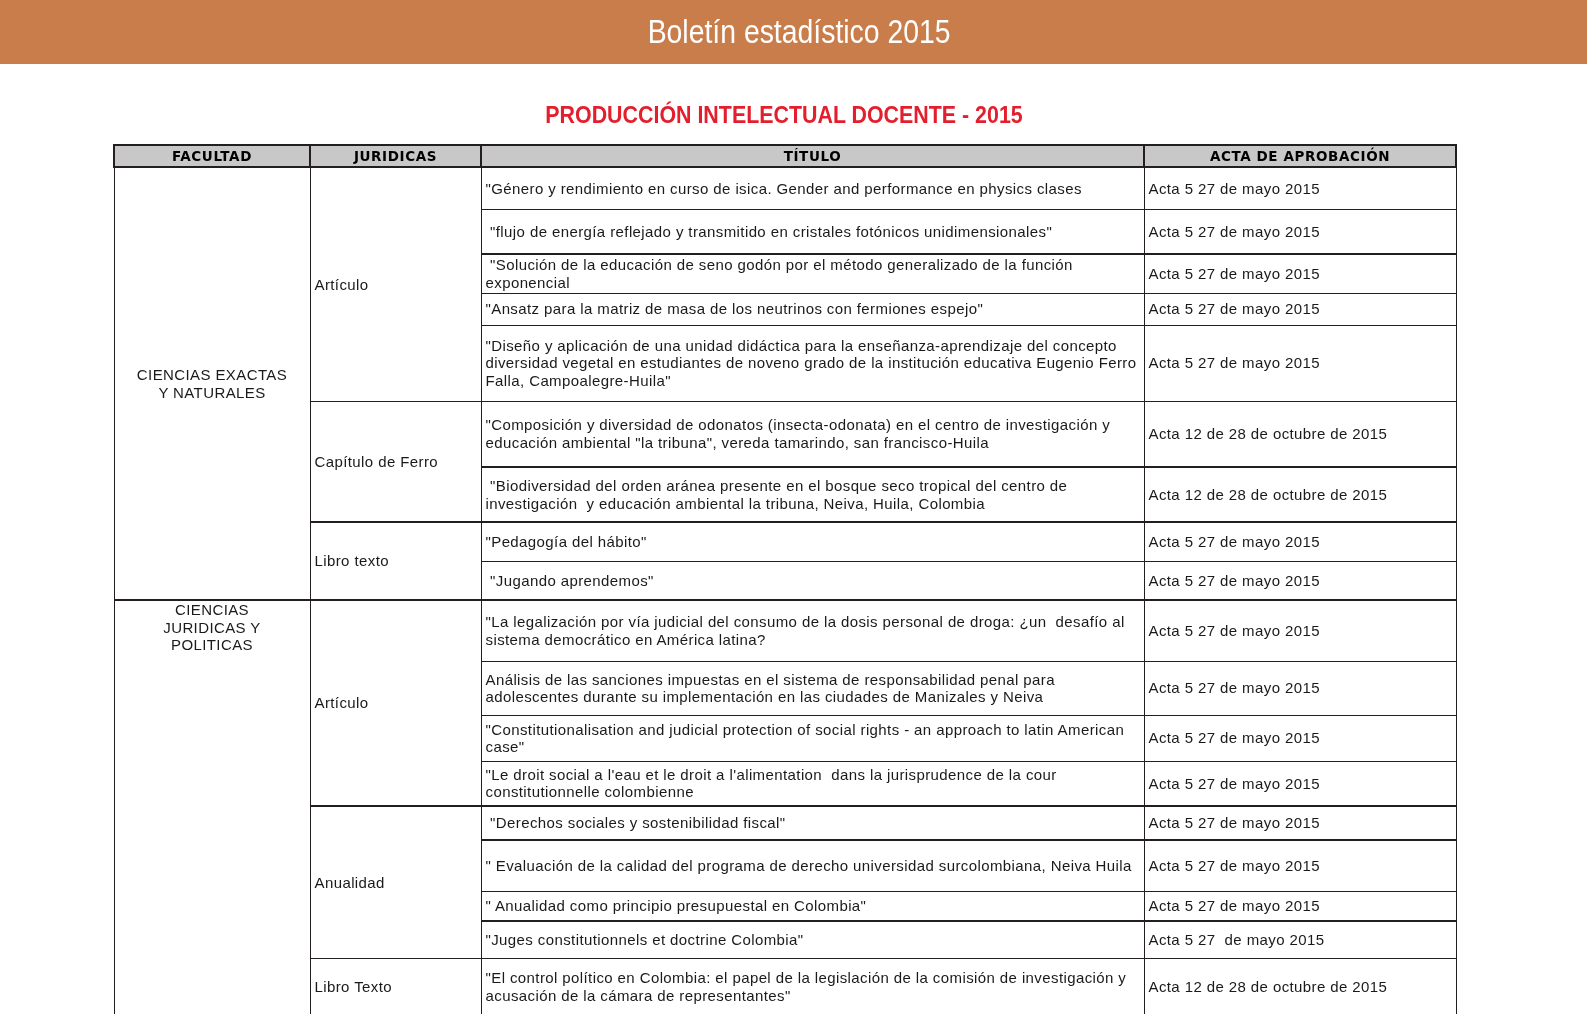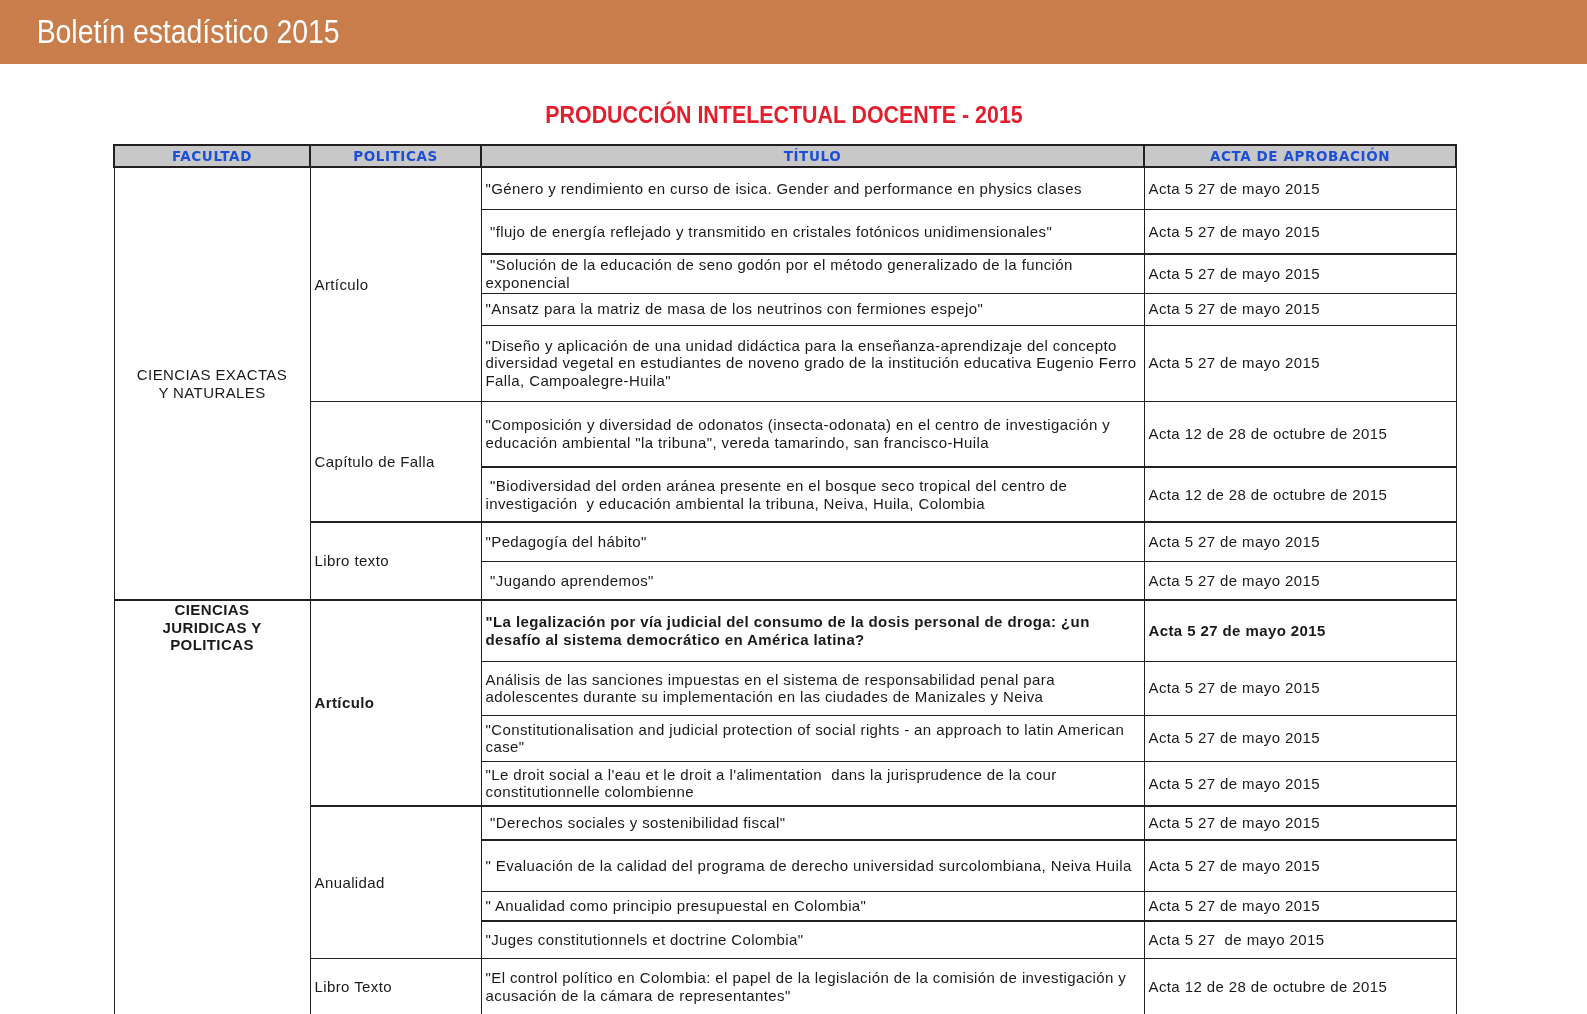--- a/index.html
+++ b/index.html
@@ -2,40 +2,40 @@
 <html><head>
   <meta charset="utf-8">
   <style>
     html, body { margin: 0; padding: 0; }
     body {
       width: 1587px; height: 1014px; overflow: hidden; background: #ffffff;
       font-family: "Liberation Sans", sans-serif; position: relative;
     }
     .banner {
       position: absolute; left: 0; top: 0; width: 1587px; height: 64px;
-      background: #C97D4A; display: flex; align-items: center; 
+      background: #C97D4A; display: flex; align-items: center; justify-content: center;
     }
     .banner-title {
       color: #ffffff; font-family: "Liberation Sans Narrow", "Liberation Sans", sans-serif;
       font-size: 33px; letter-spacing: 0px; transform: scaleX(0.86); transform-origin: center;
       margin-left: 12px;
     }
     .doc-title {
       position: absolute; left: 0; top: 102px; width: 1568px; text-align: center;
       color: #E31E2D; font-weight: bold; font-size: 23px;
       font-family: "Liberation Sans", sans-serif; transform: scaleX(0.93);
     }
     table.prod {
       position: absolute; left: 113px; top: 144px; width: 1342px;
       border-collapse: collapse; table-layout: fixed;
       font-family: "Liberation Sans", sans-serif; color: #1a1a1a;
     }
     table.prod th {
       background: #C8C8C8; font-size: 15.5px; font-weight: bold; height: 20px;
-      border: 2px solid #231F20; padding: 0; letter-spacing: 0.6px; color: #1d4ed8;
+      border: 2px solid #231F20; padding: 0; letter-spacing: 0.6px; color: #000000;
       font-family: "DejaVu Sans", sans-serif; font-size: 13.5px;
     }
     table.prod td {
       border: 1.5px solid #231F20; padding: 0 4px; vertical-align: middle;
       font-size: 15px; line-height: 17.5px; letter-spacing: 0.4px;
     }
     td.fac { text-align: center; font-size: 18px; line-height: 20px; letter-spacing: 0.8px; border-width: 2px; }
     td.mod { text-align: left; letter-spacing: 0.6px; }
     td.tit { text-align: left; }
     td.acta { text-align: left; letter-spacing: 0.6px; }
@@ -53,21 +53,21 @@
 <table class="prod">
   <colgroup>
     <col style="width:196px">
     <col style="width:171px">
     <col style="width:663px">
     <col style="width:312px">
   </colgroup>
   <thead>
     <tr>
       <th>FACULTAD</th>
-      <th>POLITICAS</th>
+      <th>JURIDICAS</th>
       <th>TÍTULO</th>
       <th>ACTA DE APROBACIÓN</th>
     </tr>
   </thead>
   <tbody id="tbody">
       <tr style="height: 42px;">
         <td class="fac" rowspan="9" style="padding: 0px 18px;">CIENCIAS EXACTAS Y NATURALES</td>
         <td class="mod" rowspan="5">Artículo</td>
         <td class="tit" style="white-space: pre-wrap;">"Género y rendimiento en curso de isica. Gender and performance en physics clases</td>
         <td class="acta" style="white-space: pre-wrap;">Acta 5 27 de mayo 2015</td>
@@ -82,38 +82,38 @@
       </tr>
       <tr style="height: 32px;">
         <td class="tit" style="white-space: pre-wrap;">"Ansatz para la matriz de masa de los neutrinos con fermiones espejo"</td>
         <td class="acta" style="white-space: pre-wrap;">Acta 5 27 de mayo 2015</td>
       </tr>
       <tr style="height: 76px;">
         <td class="tit" style="white-space: pre-wrap;">"Diseño y aplicación de una unidad didáctica para la enseñanza-aprendizaje del concepto diversidad vegetal en estudiantes de noveno grado de la institución educativa Eugenio Ferro Falla, Campoalegre-Huila"</td>
         <td class="acta" style="white-space: pre-wrap;">Acta 5 27 de mayo 2015</td>
       </tr>
       <tr style="height: 66px;">
-        <td class="mod" rowspan="2">Capítulo de Falla</td>
+        <td class="mod" rowspan="2">Capítulo de Ferro</td>
         <td class="tit" style="white-space: pre-wrap;">"Composición y diversidad de odonatos (insecta-odonata) en el centro de investigación y educación ambiental "la tribuna", vereda tamarindo, san francisco-Huila</td>
         <td class="acta" style="white-space: pre-wrap;">Acta 12 de 28 de octubre de 2015</td>
       </tr>
       <tr class="thick" style="height: 55px;">
         <td class="tit" style="white-space: pre-wrap;"> "Biodiversidad del orden aránea presente en el bosque seco tropical del centro de investigación  y educación ambiental la tribuna, Neiva, Huila, Colombia</td>
         <td class="acta" style="white-space: pre-wrap;">Acta 12 de 28 de octubre de 2015</td>
       </tr>
       <tr class="thick" style="height: 39px;">
         <td class="mod" rowspan="2">Libro texto</td>
         <td class="tit" style="white-space: pre-wrap;">"Pedagogía del hábito"</td>
         <td class="acta" style="white-space: pre-wrap;">Acta 5 27 de mayo 2015</td>
       </tr>
       <tr style="height: 39px;">
         <td class="tit" style="white-space: pre-wrap;"> "Jugando aprendemos"</td>
         <td class="acta" style="white-space: pre-wrap;">Acta 5 27 de mayo 2015</td>
       </tr>
-      <tr class="thick" style="height: 61px; font-weight: bold;">
+      <tr class="thick" style="height: 61px;">
         <td class="fac" rowspan="9" style="vertical-align: top; padding: 0px 18px;">CIENCIAS JURIDICAS Y POLITICAS</td>
         <td class="mod" rowspan="4">Artículo</td>
         <td class="tit" style="white-space: pre-wrap;">"La legalización por vía judicial del consumo de la dosis personal de droga: ¿un  desafío al sistema democrático en América latina?</td>
         <td class="acta" style="white-space: pre-wrap;">Acta 5 27 de mayo 2015</td>
       </tr>
       <tr style="height: 54px;">
         <td class="tit" style="white-space: pre-wrap;">Análisis de las sanciones impuestas en el sistema de responsabilidad penal para adolescentes durante su implementación en las ciudades de Manizales y Neiva</td>
         <td class="acta" style="white-space: pre-wrap;">Acta 5 27 de mayo 2015</td>
       </tr>
       <tr style="height: 46px;">

